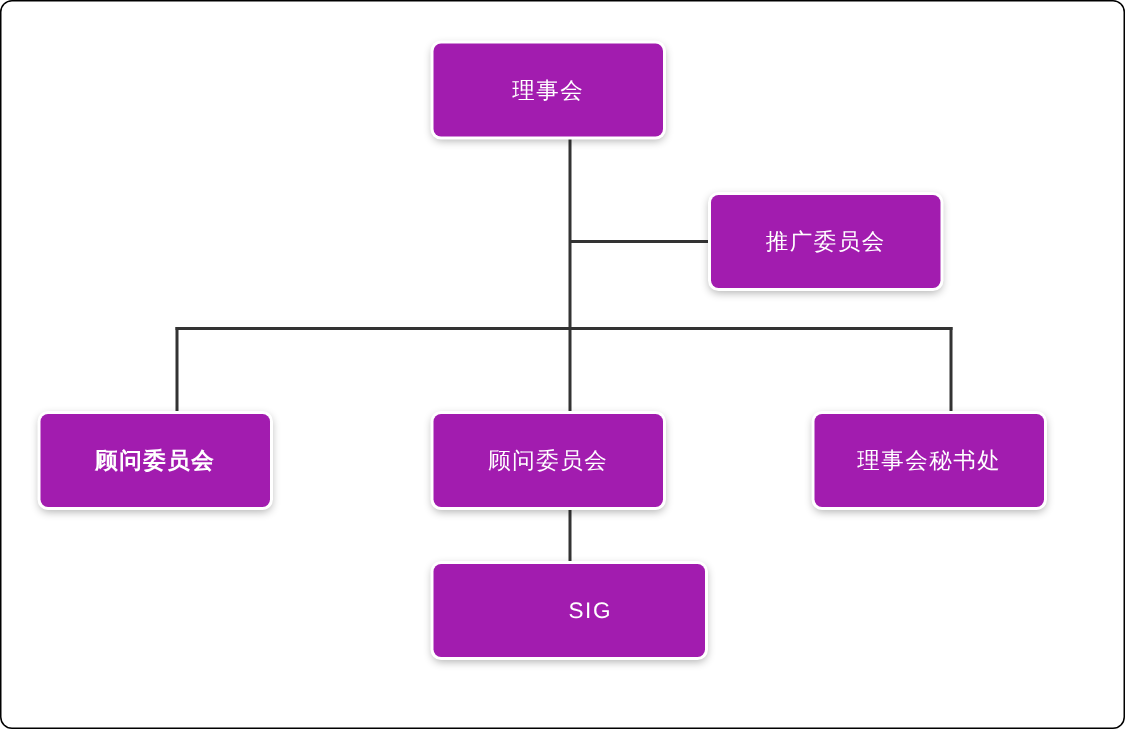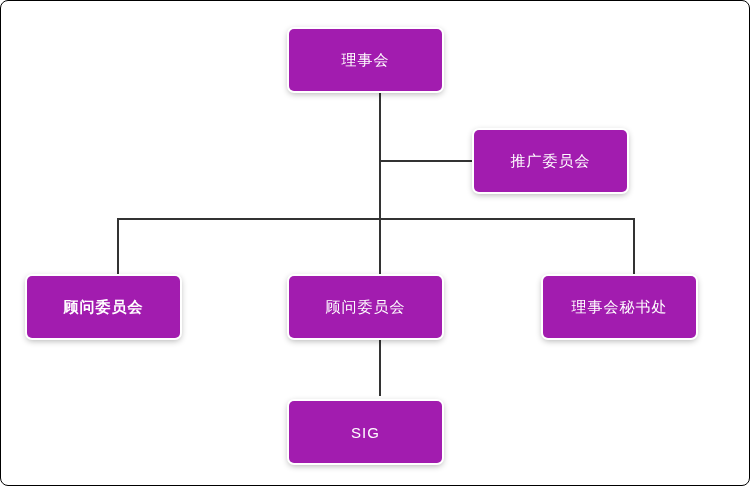--- a/index.html
+++ b/index.html
@@ -38,21 +38,21 @@
     position: absolute;
     background: #333333;
     z-index: 1;
   }
   
   .n-board       { left: 288px; top: 28px;  }
   .n-secretariat { left: 473px; top: 129px; }
   .n-advisory    { left: 26px;  top: 275px; font-weight: bold; }
   .n-technical   { left: 288px; top: 275px; }
   .n-promotion   { left: 542px; top: 275px; }
-  .n-sig         { left: 288px; top: 400px; }
+  .n-sig         { left: 288px; top: 375px; padding-left: 28px; }
   
   .l-spine        { left: 378px; top: 90px;  width: 2px;   height: 185px; }
   .l-sec-branch   { left: 379px; top: 159px; width: 94px;  height: 2px;   }
   .l-tee          { left: 116px; top: 217px; width: 518px; height: 2px;   }
   .l-drop-left    { left: 116px; top: 217px; width: 2px;   height: 58px;  }
   .l-drop-right   { left: 632px; top: 217px; width: 2px;   height: 58px;  }
   .l-sig-link     { left: 378px; top: 337px; width: 2px;   height: 58px;  }
 </style>
 </head>
 <body>

